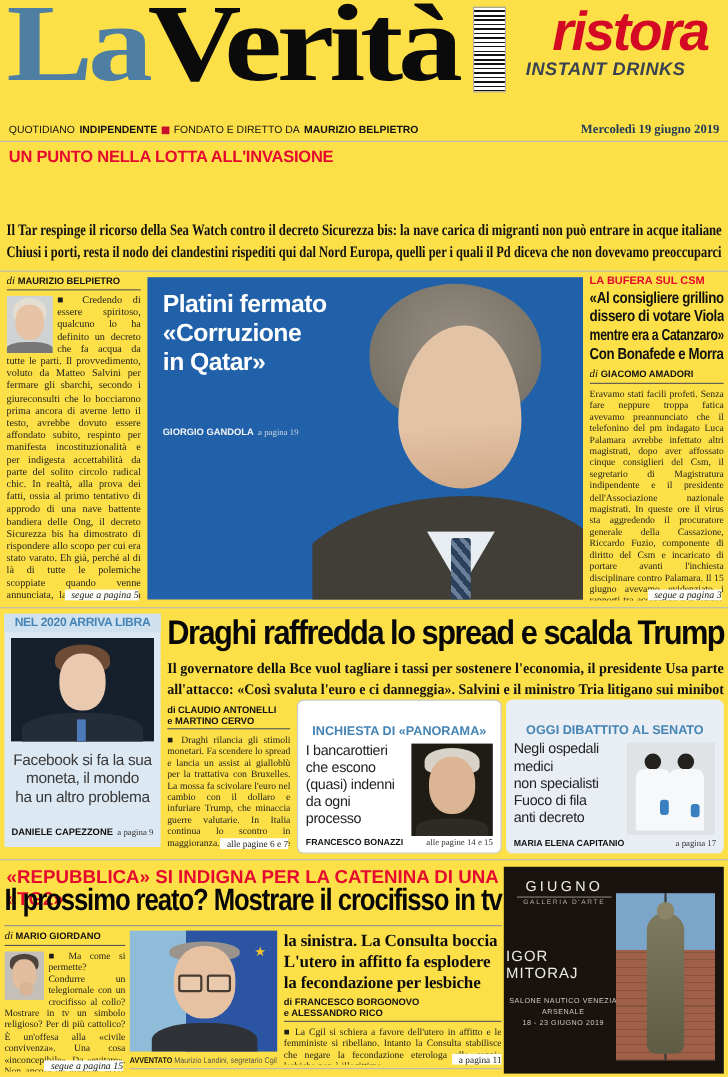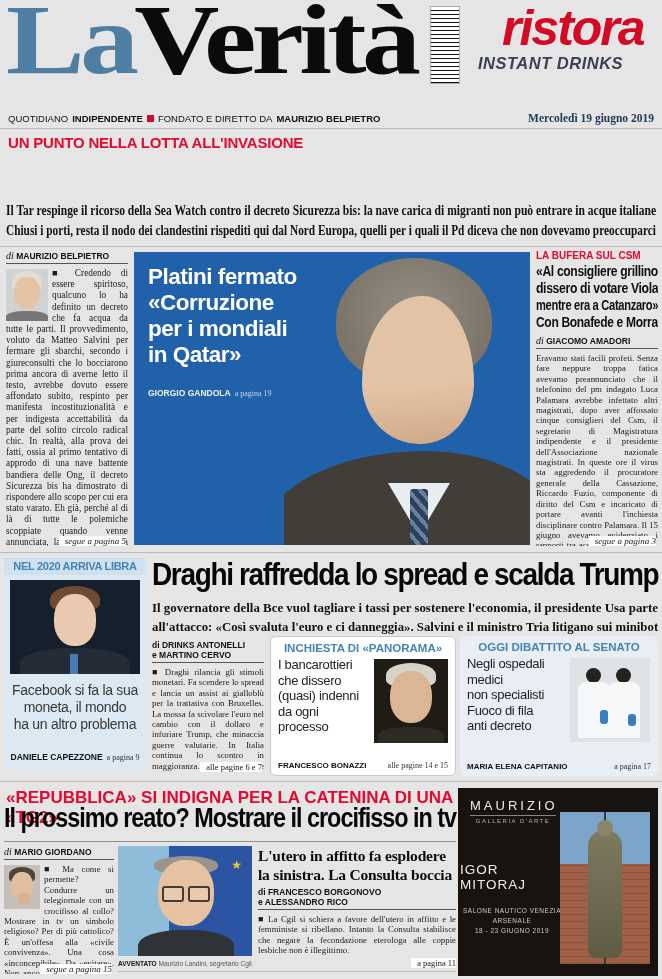--- a/index.html
+++ b/index.html
@@ -1,16 +1,16 @@
 <!DOCTYPE html>
 <html><head>
 <meta charset="utf-8">
 <style>
   html,body{margin:0;padding:0;background:#ffffff;}
-  #page{position:relative;width:662px;height:979px;background:#e5e5e5;overflow:hidden;
+  #page{position:relative;width:662px;height:979px;background:#fde047;overflow:hidden;
         font-family:"Liberation Serif",serif;color:#1a1a1a;}
   .sans{font-family:"Liberation Sans",sans-serif;}
   .rule{position:absolute;height:1px;background:#b9b9b9;}
   [data-fit]{display:block;width:max-content;white-space:nowrap;transform-origin:left center;}
   .oc[data-fit]{margin:0 auto;transform-origin:center center;}
 
   
   .logo{position:absolute;left:6px;top:-6px;width:420px;font-weight:bold;letter-spacing:-4px;
         font-size:100px;line-height:92px;}
   .logo .la{color:#4e7fa2;}
@@ -88,21 +88,21 @@
   .ph-zuck .suit{position:absolute;left:10px;bottom:-8px;width:110px;height:34px;background:#242c38;border-radius:45% 45% 0 0;}
   .ph-zuck .tie{position:absolute;left:60px;bottom:0;width:8px;height:20px;background:#4a7ab8;}
   .libra-h{margin-top:8px;font-family:"Liberation Sans",sans-serif;font-size:14px;line-height:17px;color:#383838;letter-spacing:-.3px;text-align:left;}
   .libra-author{position:absolute;left:0;bottom:6px;width:100%;text-align:center;}
 
   
   .draghi-hwrap{position:absolute;left:152px;top:556px;width:506px;height:40px;}
   .draghi-h{font-family:"Liberation Sans",sans-serif;font-weight:bold;font-size:31px;line-height:38px;letter-spacing:-1.5px;color:#070707;}
   .draghi-deck{position:absolute;left:152px;top:599px;width:506px;font-weight:bold;font-size:13.5px;line-height:18.5px;color:#111;}
 
-  .box{position:absolute;box-sizing:border-box;border-radius:6px;padding:5px 7px;}
+  .box{position:absolute;box-sizing:border-box;border-radius:6px;padding:22px 7px;}
   .panorama-box{left:270px;top:636px;width:186px;height:140px;background:#fff;border:1px solid #c4cad2;}
   .senato-box{left:460px;top:636px;width:198px;height:140px;background:#e8eef4;}
   .box-flex{display:flex;gap:5px;margin-top:3px;}
   .box-lines{font-family:"Liberation Sans",sans-serif;font-size:13px;line-height:15.5px;letter-spacing:-.3px;color:#222;}
   .box-foot{position:absolute;left:7px;right:7px;bottom:5px;display:flex;justify-content:space-between;align-items:baseline;}
   .ph-panorama{width:74px;height:84px;background:#1f1b15;flex:none;margin-top:2px;}
   .ph-panorama .hair{position:absolute;left:12px;top:4px;width:50px;height:24px;background:#d8d3c9;border-radius:50% 50% 30% 30%;}
   .ph-panorama .face{position:absolute;left:16px;top:12px;width:42px;height:52px;background:#dcb694;border-radius:46%;}
   .ph-panorama .suit{position:absolute;left:4px;bottom:-6px;width:66px;height:22px;background:#2e2a24;border-radius:40% 40% 0 0;}
   .ph-medici{width:80px;height:84px;background:#dfe3e6;flex:none;margin-top:2px;}
@@ -204,21 +204,20 @@
     <div class="ph ph-platini">
       <span class="pl-hair"></span>
       <span class="pl-face"></span>
       <span class="pl-suit"></span>
       <span class="pl-shirt"></span>
       <span class="pl-tie"></span>
     </div>
     <div class="platini-h">
       <span data-fit="1" style="transform: scaleX(1);">Platini fermato</span>
       <span data-fit="1" style="transform: scaleX(1);">«Corruzione</span>
-      <span data-fit="1" style="transform: scaleX(1);">per i mondiali</span>
       <span data-fit="1" style="transform: scaleX(1);">in Qatar»</span>
     </div>
     <div class="platini-author">
       <span class="author">GIORGIO GANDOLA</span>
       <span class="pageref">a pagina 19</span>
     </div>
   </div>
 
   <div class="col" style="left:536px;top:250px;width:122px;height:296px;">
     <div class="kicker-red" style="font-size:10px;">LA BUFERA SUL CSM</div>
@@ -260,33 +259,33 @@
   <div class="draghi-hwrap">
     <div class="draghi-h" data-fit="1.15" style="transform: scaleX(0.903571);">Draghi raffredda lo spread e scalda Trump</div>
   </div>
   <div class="draghi-deck">
     <span data-fit="1.1" style="transform: scaleX(0.954717);">Il governatore della Bce vuol tagliare i tassi per sostenere l'economia, il presidente Usa parte</span>
     <span data-fit="1.1" style="transform: scaleX(0.947566);">all'attacco: «Così svaluta l'euro e ci danneggia». Salvini e il ministro Tria litigano sui minibot</span>
   </div>
 
   <div class="col" style="left:152px;top:640px;width:112px;height:132px;">
     <div class="byline">
-      <span class="nm" style="display:block;">di DRINKS ANTONELLI</span>
+      <span class="nm" style="display:block;">di CLAUDIO ANTONELLI</span>
       <span class="nm" style="display:block;">e MARTINO CERVO</span>
     </div>
     <p class="colbody small-body" style="margin:0;">■ Draghi rilancia gli stimoli monetari. Fa scendere lo spread e lancia un assist ai gialloblù per la trattativa con Bruxelles. La mossa fa scivolare l'euro nel cambio con il dollaro e infuriare Trump, che minaccia guerre valutarie. In Italia continua lo scontro in maggioranza. Tria fa il giudice sui minibot: «Sono illegali». Salvini e Di Maio: «O idee migliori o si va avanti».</p>
     <div class="segue" style="font-style:normal;font-size:8.5px;">alle pagine 6 e 7</div>
   </div>
 
   <div class="box panorama-box">
     <div class="kicker-blue" style="font-size:11.5px;">INCHIESTA DI «PANORAMA»</div>
     <div class="box-flex">
       <div class="box-lines" style="width:96px;">
         <span data-fit="1" style="transform: scaleX(1);">I bancarottieri</span>
-        <span data-fit="1" style="transform: scaleX(1);">che dissero</span>
+        <span data-fit="1" style="transform: scaleX(1);">che escono</span>
         <span data-fit="1" style="transform: scaleX(1);">(quasi) indenni</span>
         <span data-fit="1" style="transform: scaleX(1);">da ogni</span>
         <span data-fit="1" style="transform: scaleX(1);">processo</span>
       </div>
       <div class="ph ph-panorama">
         <span class="hair"></span>
         <span class="face"></span>
         <span class="suit"></span>
       </div>
     </div>
@@ -351,34 +350,35 @@
     <span class="gl r"></span>
     <span class="suit"></span>
   </div>
   <div class="landini-cap">
     <span data-fit="1" style="transform: scaleX(0.87013);"><span class="capb">AVVENTATO</span> <span>Maurizio Landini, segretario Cgil</span></span>
   </div>
   <div class="rule" style="left:118px;top:971px;width:338px;"></div>
 
   <div class="col" style="left:258px;top:846px;width:198px;height:122px;">
     <div class="utero-h">
+      <span data-fit="1" style="transform: scaleX(1);">la sinistra. La Consulta boccia</span>
       <span data-fit="1" style="transform: scaleX(1);">L'utero in affitto fa esplodere</span>
-      <span data-fit="1" style="transform: scaleX(1);">la sinistra. La Consulta boccia</span>
+      <span data-fit="1" style="transform: scaleX(1);">la fecondazione per lesbiche</span>
     </div>
     <div class="byline">
       <span class="nm" style="display:block;">di FRANCESCO BORGONOVO</span>
       <span class="nm" style="display:block;">e ALESSANDRO RICO</span>
     </div>
     <p class="colbody small-body" style="margin:0;">■ La Cgil si schiera a favore dell'utero in affitto e le femministe si ribellano. Intanto la Consulta stabilisce che negare la fecondazione eterologa alle coppie lesbiche non è illegittimo.</p>
     <div class="utero-page">a pagina 11</div>
   </div>
 
   <div class="mitoraj">
     <div class="contini">
-      <div class="g1">MAURIZIO</div>
+      <div class="g1">GIUGNO</div>
       <div class="g2">GALLERIA D'ARTE</div>
     </div>
     <div class="mit-title">IGOR MITORAJ</div>
     <div class="mit-venue">
       <div>SALONE NAUTICO VENEZIA</div>
       <div>ARSENALE</div>
       <div>18 - 23 GIUGNO 2019</div>
     </div>
     <div class="statue">
       <span class="bricks"></span>

